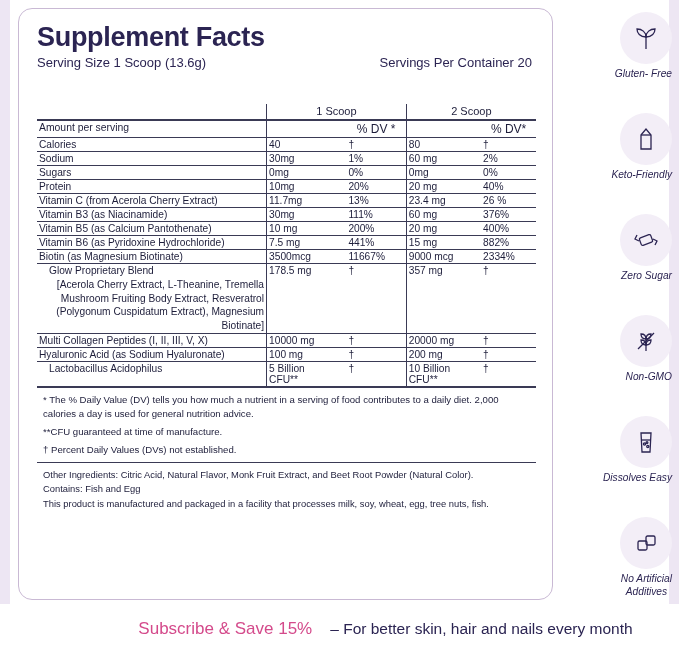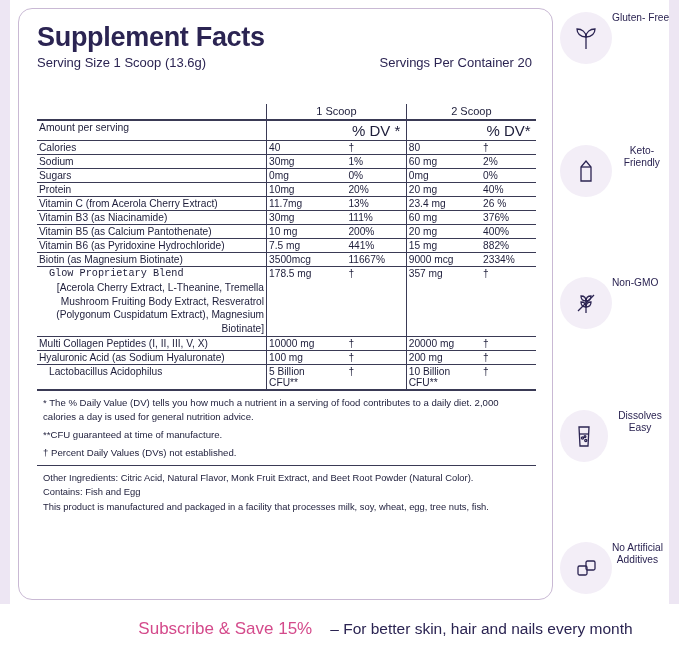--- a/index.html
+++ b/index.html
@@ -81,21 +81,21 @@
     font-size: 11px;
     padding-bottom: 2px !important;
     border-bottom: 1px solid #3a3a55;
   }
   .hdr-blank { border-bottom: none; }
   .row-thick td { border-top: 2.5px solid #3a3a55; }
   .row-thin td { border-top: 1px solid #3a3a55; }
   .rule-med td { border-top: 1.6px solid #3a3a55; }
 
   .amount-hdr { font-size: 10.4px; }
-  .dv-hdr { font-size: 15px; text-align: center !important; }
+  .dv-hdr { font-size: 12px; text-align: center !important; }
 
   .blendtext { line-height: 1.32; }
 
   .tbl-bottom {
     border-top: 2.5px solid #3a3a55;
     margin-top: 0px;
   }
 
   
   .notes {
@@ -123,23 +123,24 @@
     left: 560px; top: 8px;
     width: 112px; height: 592px;
     display: flex;
     flex-direction: column;
     align-items: center;
     justify-content: space-between;
     padding: 4px 0 2px 0;
   }
   .badge {
     display: flex;
-    flex-direction: row;
-    align-items: flex-start;
+    flex-direction: column;
+    align-items: flex-end;
     width: 112px;
+    font-style: italic;
   }
   .badge-circle {
     width: 52px; height: 52px;
     border-radius: 50%;
     background: #f3eef7;
     display: flex;
     align-items: center;
     justify-content: center;
     margin-bottom: 4px;
   }
@@ -281,21 +282,21 @@
           </tr>
           <tr class="row-thin">
             <td>Biotin (as Magnesium Biotinate)</td>
             <td class="vl-l">3500mcg</td>
             <td>11667%</td>
             <td class="vl-l">9000 mcg</td>
             <td>2334%</td>
           </tr>
 
           <tr class="rule-med">
-            <td style="padding-left:12px !important;font-family:Liberation Mono, monospace;">Glow Proprietary Blend</td>
+            <td style="padding-left:12px !important;">Glow Proprietary Blend</td>
             <td class="vl-l">178.5 mg</td>
             <td>†</td>
             <td class="vl-l">357 mg</td>
             <td>†</td>
           </tr>
           <tr>
             <td class="blendtext" style="padding-left:6px !important;text-align:right;">[Acerola Cherry Extract, L-Theanine, Tremella Mushroom Fruiting Body Extract, Resveratrol (Polygonum Cuspidatum Extract), Magnesium Biotinate]</td>
             <td class="vl-l">&nbsp;</td>
             <td></td>
             <td class="vl-l"></td>
@@ -361,20 +362,30 @@
     <div class="badge">
       <div class="badge-circle">
         <svg width="30" height="30" viewBox="0 0 30 30" fill="none" stroke="#2b2452" stroke-width="1.3">
           <path d="M10 11 L15 5 L20 11 V25 H10 Z"></path>
           <path d="M10 11 H20"></path>
         </svg>
       </div>
       <div class="badge-label">Keto-Friendly</div>
     </div>
 
+    <div class="badge">
+      <div class="badge-circle">
+        <svg width="32" height="32" viewBox="0 0 32 32" fill="none" stroke="#2b2452" stroke-width="1.3">
+          <rect x="10" y="12" width="12" height="8" rx="1.5" transform="rotate(-20 16 16)"></rect>
+          <path d="M7 11 L5 15 L9 17"></path>
+          <path d="M25 21 L27 17 L23 15"></path>
+        </svg>
+      </div>
+      <div class="badge-label">Zero Sugar</div>
+    </div>
 
     <div class="badge">
       <div class="badge-circle">
         <svg width="30" height="30" viewBox="0 0 30 30" fill="none" stroke="#2b2452" stroke-width="1.3">
           <path d="M15 25 V10"></path>
           <path d="M15 13 C12 13 10 11 10 8 C13 8 15 10 15 13 Z"></path>
           <path d="M15 13 C18 13 20 11 20 8 C17 8 15 10 15 13 Z"></path>
           <path d="M15 19 C12 19 10 17 10 14 C13 14 15 16 15 19 Z"></path>
           <path d="M15 19 C18 19 20 17 20 14 C17 14 15 16 15 19 Z"></path>
           <path d="M7 23 L23 7" stroke-width="1.2"></path>

